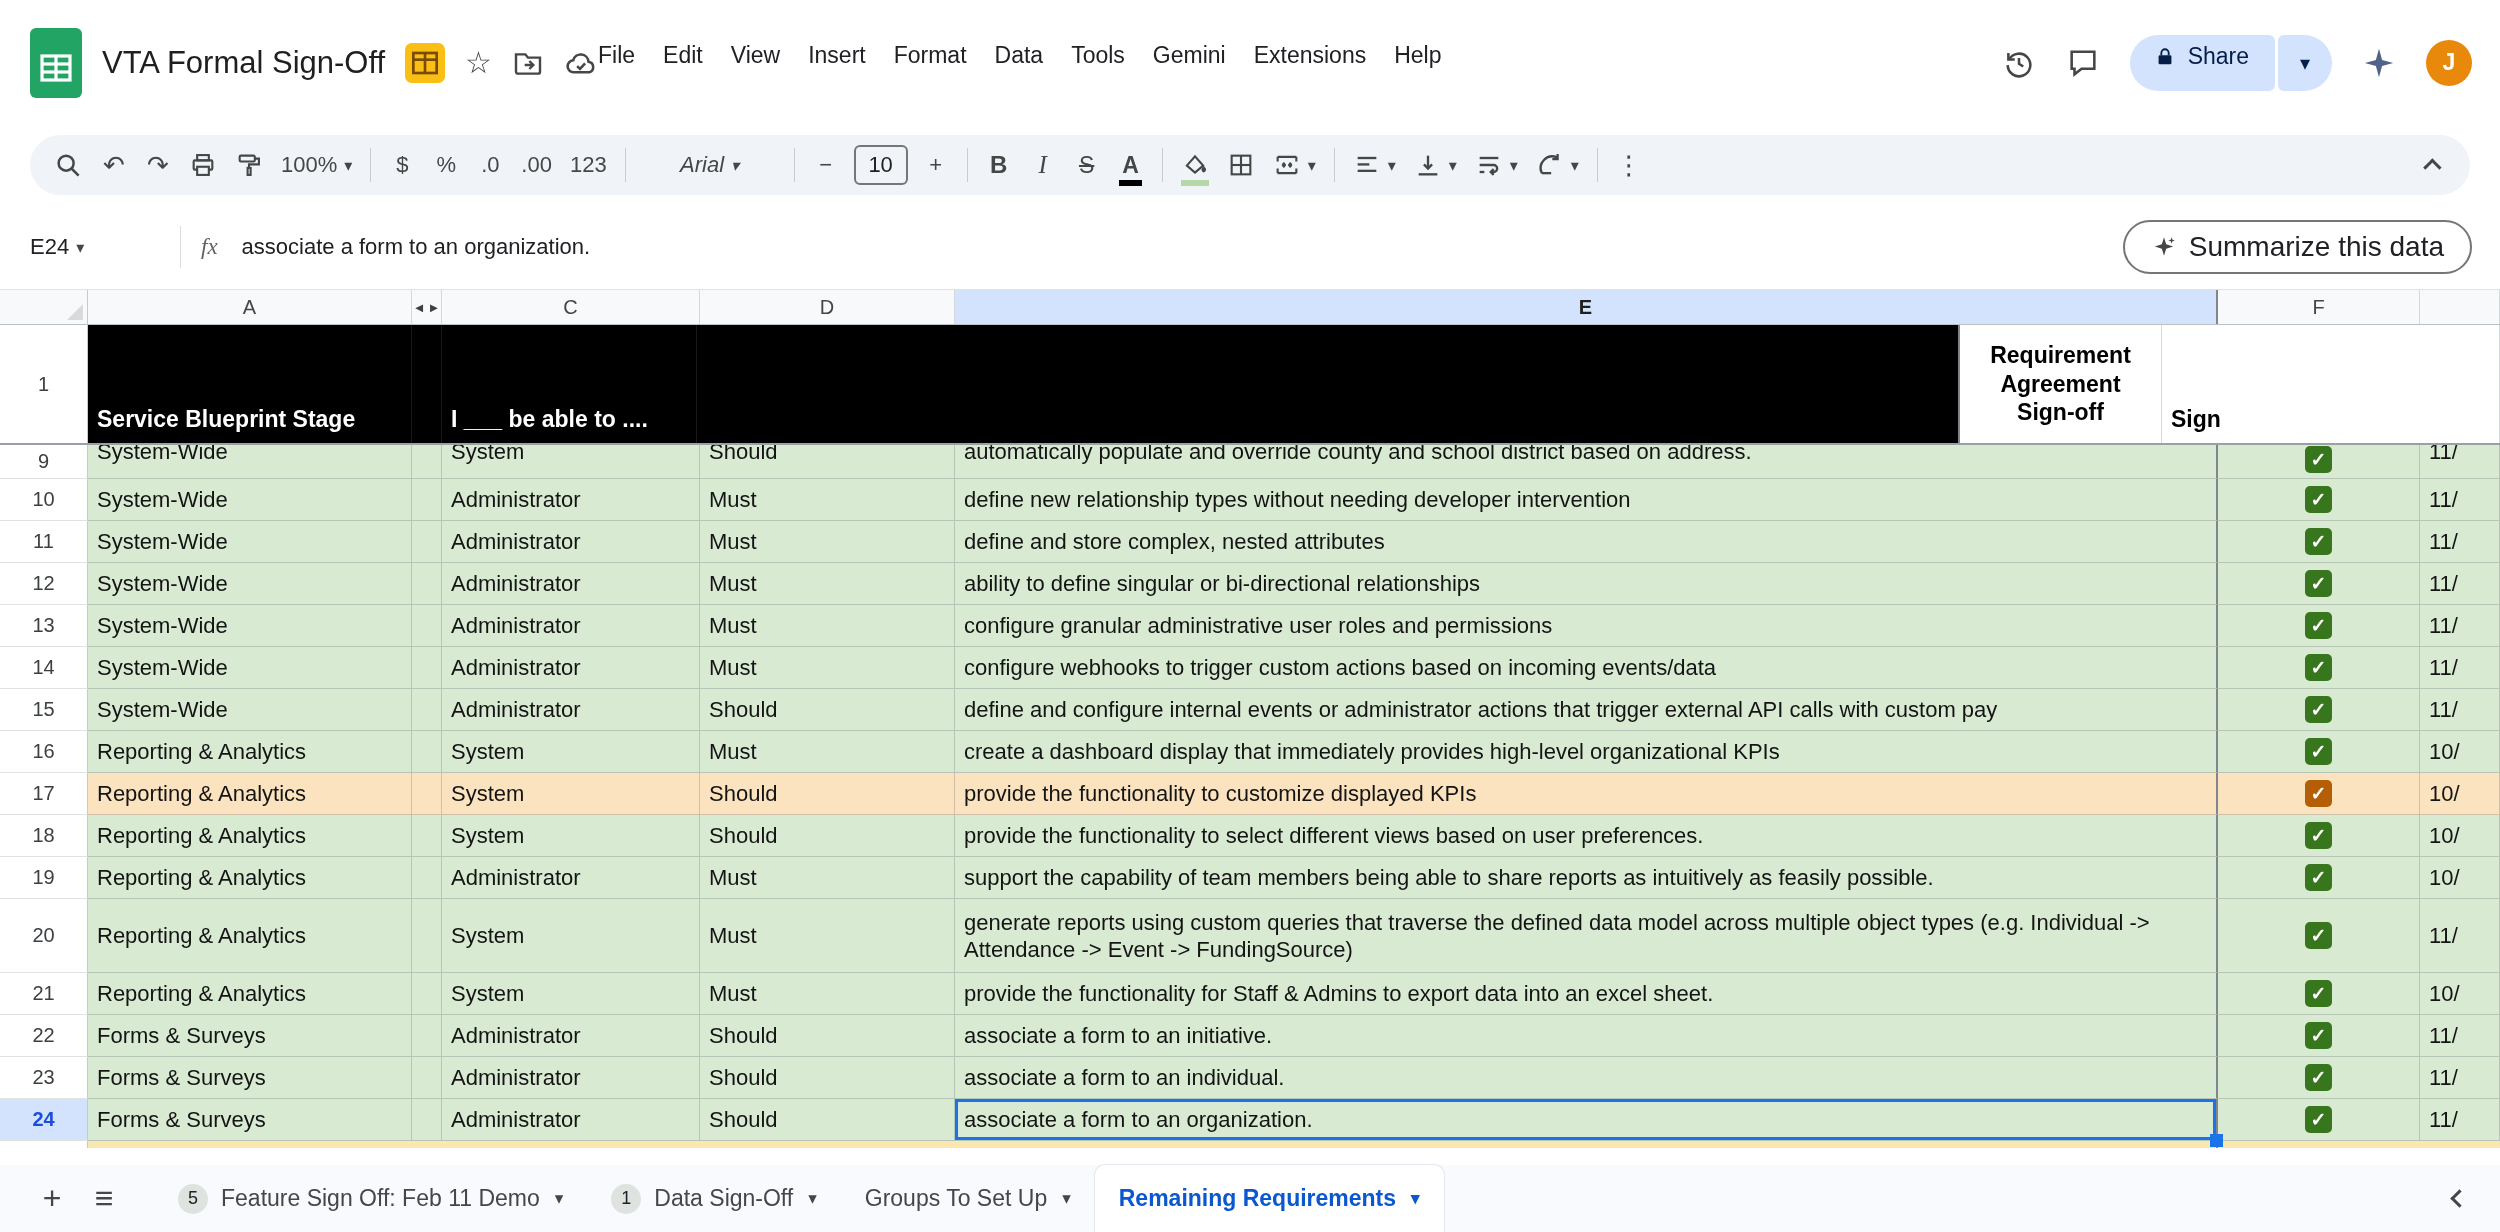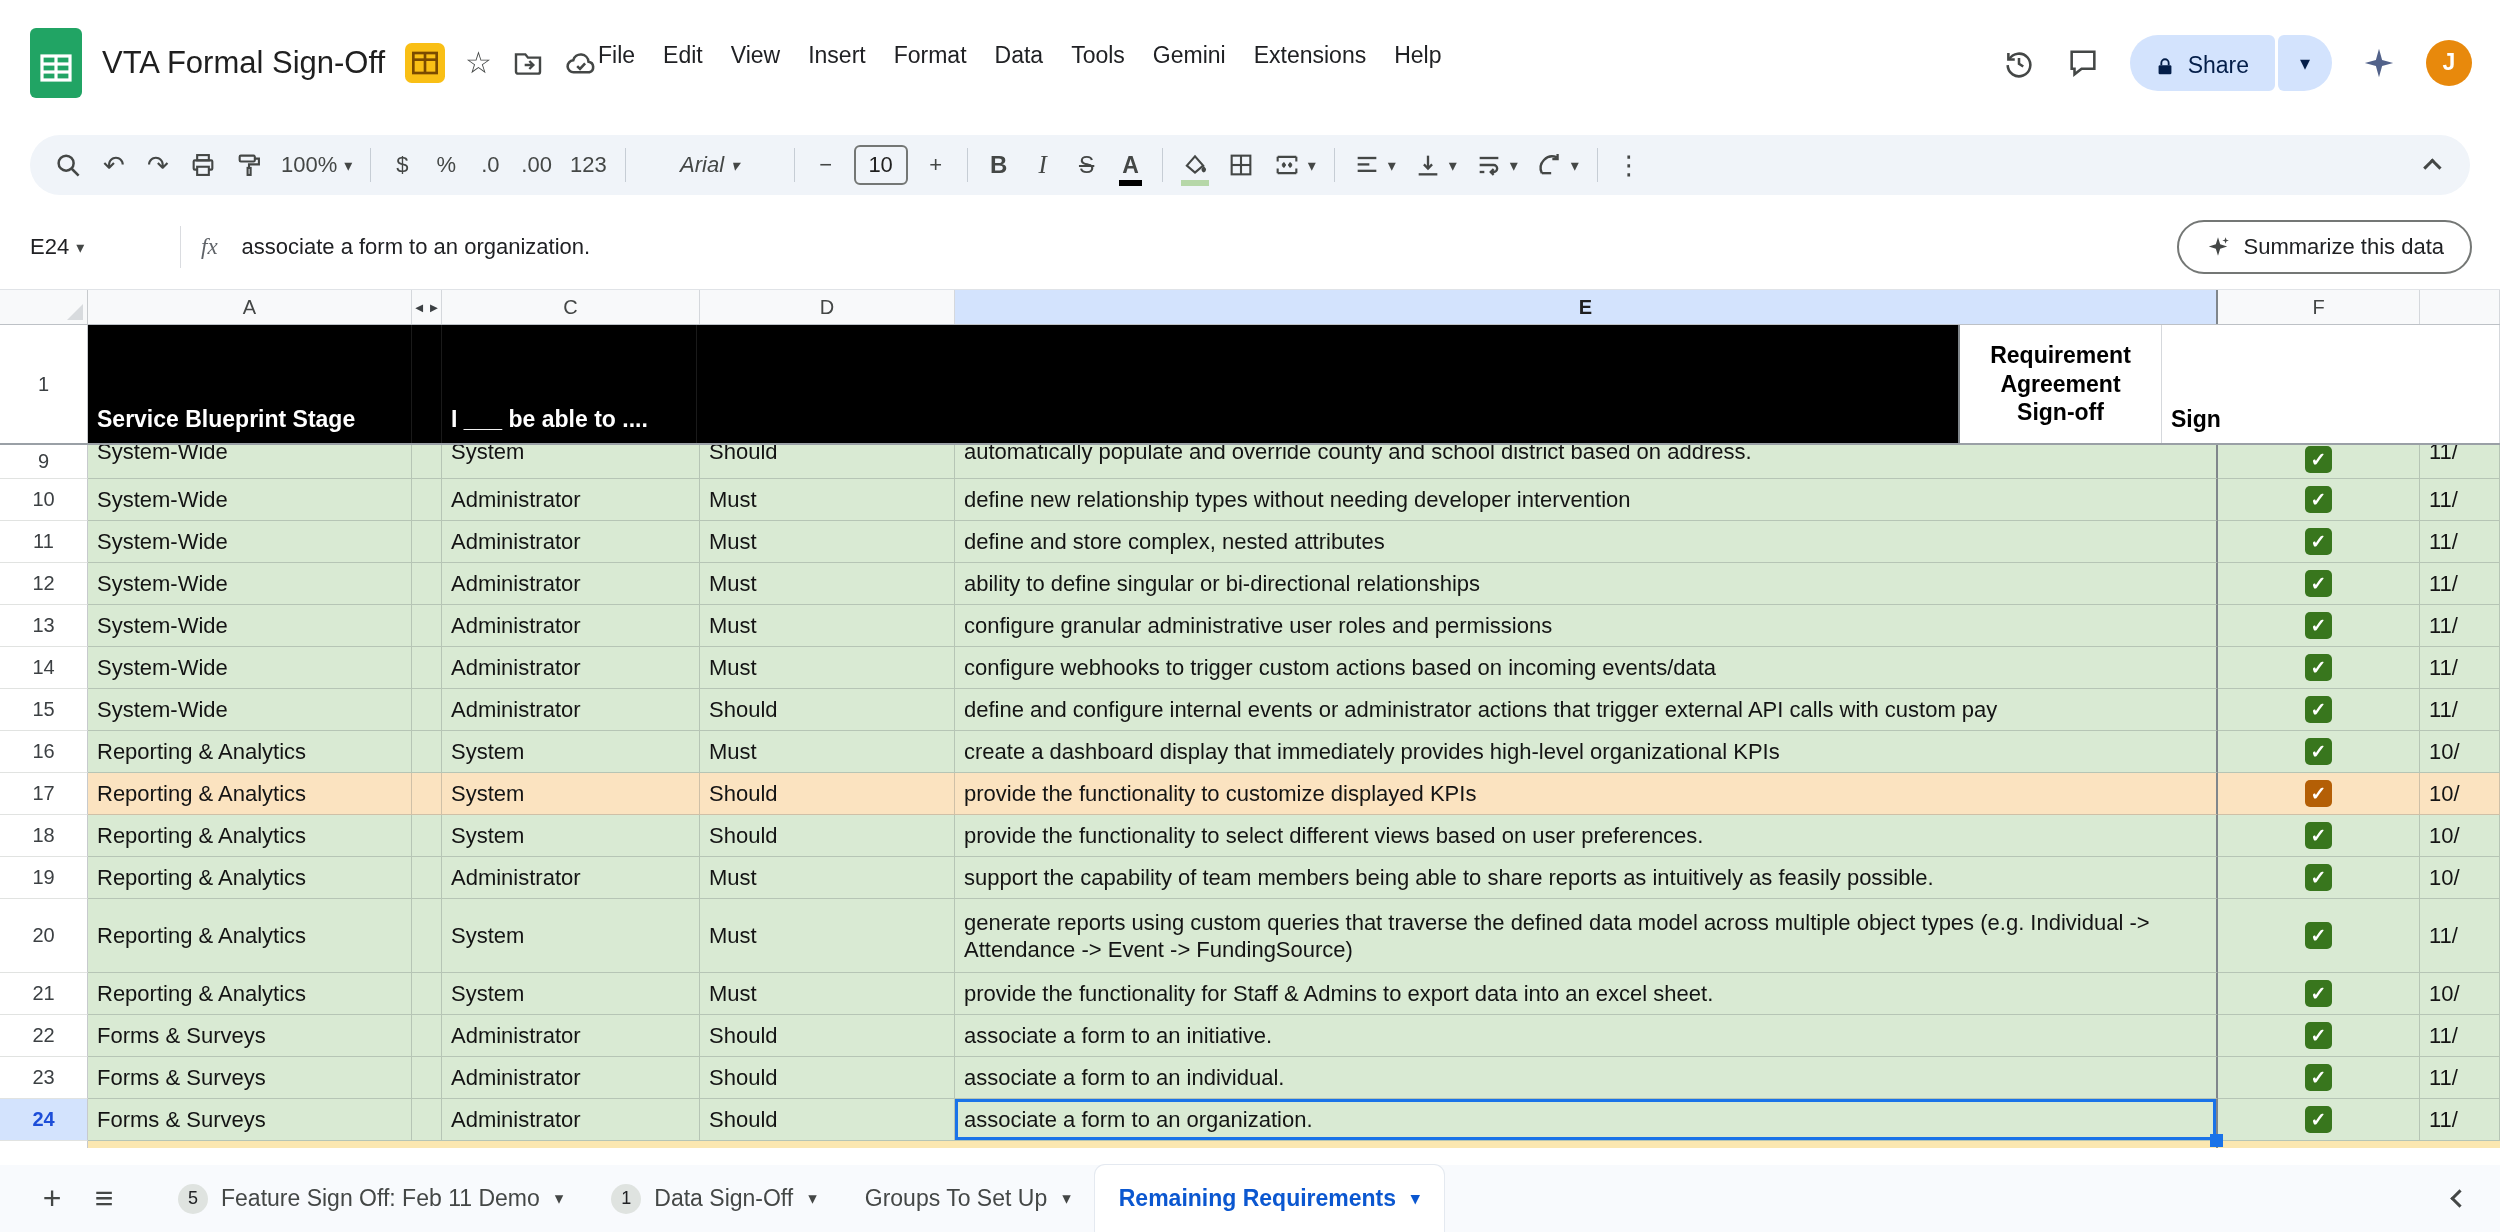--- a/index.html
+++ b/index.html
@@ -20,21 +20,21 @@
   .title-block{ flex:1 1 auto; min-width:0; display:flex; flex-direction:row; }
   .title-row{ display:flex; align-items:center; gap:20px; height:58px; }
   .doc-title{ font-size:31px; font-weight:500; color:#1f1f1f; white-space:nowrap; }
   .title-ic{ display:flex; align-items:center; justify-content:center; color:var(--icon); }
   .star-glyph{ font-size:30px; color:var(--icon); }
   .menubar{ display:flex; align-items:center; height:44px; margin-left:-14px; }
   .menu-item{ font-size:23px; color:#202124; padding:5px 14px; border-radius:8px; cursor:default; white-space:nowrap; }
   .topbar-right{ display:flex; align-items:center; gap:30px; margin-left:20px; }
   .tb-icon{ display:flex; align-items:center; justify-content:center; color:var(--icon); }
   .share-split{ display:flex; align-items:center; gap:3px; }
-  .share-main{ display:flex; align-items:flex-end; gap:12px; height:56px; padding:0 26px 12px 24px;
+  .share-main{ display:flex; align-items:center; gap:12px; height:56px; padding:0 26px 12px 24px;
                background:var(--share-bg); border-radius:28px 6px 6px 28px; font-size:23px; font-weight:500; color:#041e49; }
   .share-dd{ height:56px; width:54px; display:flex; align-items:center; justify-content:center;
              background:var(--share-bg); border-radius:6px 28px 28px 6px; color:#041e49; font-size:20px; }
   .avatar{ width:46px; height:46px; border-radius:50%; background:var(--avatar-bg); color:#fff;
            display:flex; align-items:center; justify-content:center; font-size:23px; font-weight:700; }
 
   
   .toolbar-wrap{ height:80px; padding:0 30px; display:flex; align-items:center; }
   .toolbar{ flex:1; height:60px; background:#f0f4f9; border-radius:30px; display:flex; align-items:center;
             padding:0 14px; color:var(--icon); }
@@ -59,21 +59,21 @@
   .chev-up{ transform:rotate(45deg) translateY(3px); }
   .chev-left{ transform:rotate(-45deg); }
 
   
   .formula-bar{ height:85px; display:flex; align-items:center; border-bottom:1px solid #e0e3e7; background:#fff; padding-right:28px; }
   .name-box{ width:160px; padding-left:30px; display:flex; align-items:center; font-size:22px; color:#202124; }
   .fb-divider{ width:1px; height:42px; background:#dadce0; margin:0 20px; }
   .fx{ font-style:italic; font-family:"Liberation Serif", serif; font-size:23px; color:#5f6368; margin-right:24px; }
   .fb-value{ flex:1; font-size:22px; color:#202124; white-space:nowrap; overflow:hidden; }
   .summarize-btn{ display:flex; align-items:center; gap:12px; height:54px; padding:0 26px; border:2px solid #747775;
-                  border-radius:27px; font-size:22px; font-weight:500; color:#202124; background:#fff; white-space:nowrap; }
+                  border-radius:27px; font-size:28px; font-weight:500; color:#202124; background:#fff; white-space:nowrap; }
 
   
   .grid{ position:relative; }
   .w-gut{ width:88px; flex:0 0 88px; }
   .w-a{ width:324px; flex:0 0 324px; } .w-b{ width:30px; flex:0 0 30px; } .w-c{ width:258px; flex:0 0 258px; }
   .w-d{ width:255px; flex:0 0 255px; } .w-e{ width:1263px; flex:0 0 1263px; } .w-f{ width:202px; flex:0 0 202px; }
   .w-g{ flex:1 1 auto; min-width:0; }
 
   .col-headers{ display:flex; height:35px; background:#f8f9fa; border-bottom:1px solid #bdc1c6; }
   .corner{ background:#f8f9fa; border-right:1px solid #c7cacd; position:relative; }

